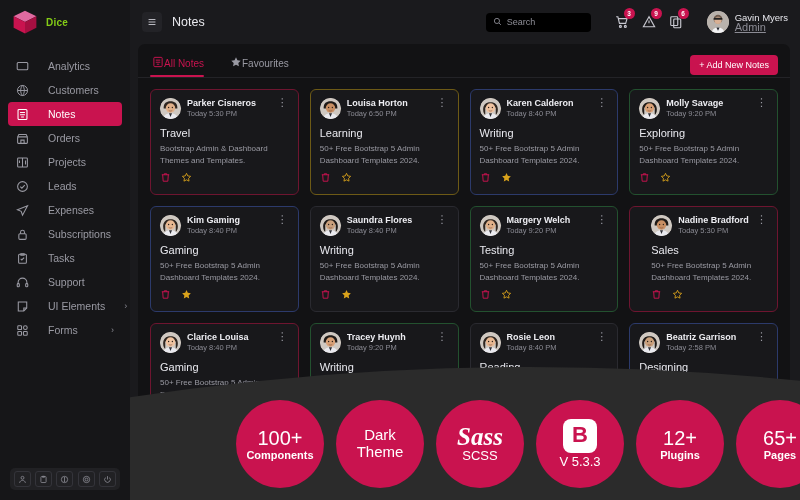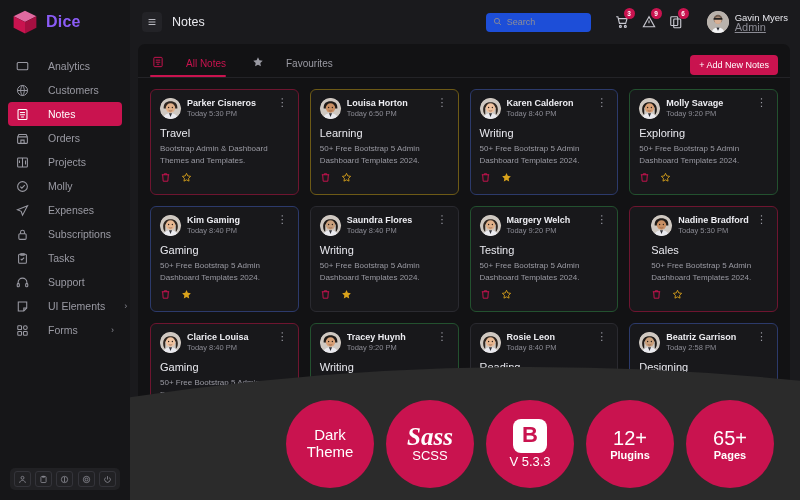--- a/index.html
+++ b/index.html
@@ -14,21 +14,21 @@
   .app { display:flex; width:800px; height:500px; position:relative; }
 
   
   .sidebar {
     width:130px; height:500px; background:#161618;
     display:flex; flex-direction:column; flex:0 0 130px;
     position:relative; z-index:3;
   }
   .brand { height:44px; display:flex; align-items:center; gap:8px; padding:0 12px; }
   .brand-logo { width:26px; height:26px; position:relative; }
-  .brand-name { font-size:16px; font-weight:bold; color:#8b5cf6; letter-spacing:.2px; }
+  .brand-name { font-size:10px; font-weight:bold; color:#84cc16; letter-spacing:.2px; }
 
   .nav { flex:1; padding:10px 8px 0 8px; overflow:hidden; }
   .nav-item {
     display:flex; align-items:center; gap:19px;
     height:24px; padding:0 8px; margin-bottom:0px;
     border-radius:4px; color:#9a9aa3; font-size:10.5px;
     cursor:pointer; position:relative;
   }
   .nav-item + .nav-item { margin-top:0; }
   .nav-item.active { background:#c9134f; color:#fff; }
@@ -51,21 +51,21 @@
           background:#1a1a1d; position:relative; }
 
   .topbar { height:44px; display:flex; align-items:center; gap:10px; padding:0 12px; background:#1a1a1d; }
   .hamburger { width:20px; height:20px; border-radius:4px; background:#232327;
     display:flex; align-items:center; justify-content:center; color:#b9b9c0; cursor:pointer;}
   .hamburger svg { width:10px; height:10px; }
   .page-title { font-size:12.5px; color:#e9e9ee; font-weight:400; }
   .topbar-spacer { flex:1; }
 
   .searchbox {
-    width:105px; height:19px; background:#1d4ed8; border-radius:4px;
+    width:105px; height:19px; background:#000000; border-radius:4px;
     display:flex; align-items:center; gap:5px; padding:0 7px;
   }
   .searchbox svg { width:9px; height:9px; color:#8b8b94; flex:0 0 9px; }
   .searchbox input {
     background:transparent; border:0; outline:0; color:#cfcfd6;
     font-size:9px; font-family:inherit; width:100%;
   }
   .searchbox input::placeholder { color:#8e8e97; }
 
   .top-icons { display:flex; align-items:center; gap:13px; margin-left:14px; }
@@ -81,21 +81,21 @@
   .uname { font-size:9.5px; color:#e6e6ec; line-height:11px; }
   .urole { font-size:11px; color:#8b8b94; line-height:9px;text-decoration:underline; }
 
   
   .content {
     flex:1; margin:0 10px 0 8px; background:#121214;
     border-radius:7px 7px 0 0; display:flex; flex-direction:column;
     overflow:hidden; position:relative;
   }
   .tabs-row { display:flex; align-items:center; padding:8px 12px 0 12px; }
-  .tab { display:flex; align-items:center; gap:22px; padding:4px 10px 7px 2px;
+  .tab { display:flex; align-items:center; gap:0; padding:4px 10px 7px 2px;
          font-size:10px; color:#9a9aa3; cursor:pointer; position:relative; margin-right:14px;}
   .tab svg { width:12px; height:12px; }
   .tab.active { color:#c9134f; }
   .tab.active::after {
     content:""; position:absolute; left:0; right:10px; bottom:0; height:2px; background:#c9134f; border-radius:2px;
   }
   .tabs-spacer { flex:1; }
   .add-btn {
     background:#c9134f; color:#fff; border:0; border-radius:4px;
     font-size:9px; font-family:inherit; padding:5px 9px; cursor:pointer; white-space:nowrap;
@@ -212,21 +212,21 @@
           </span>
         <span class="nav-label">Projects</span>
       </div>
       <div class="nav-item">
         <span class="nav-icn">
             <svg viewBox="0 0 16 16" fill="none" stroke="currentColor" stroke-width="1.3">
               <circle cx="8" cy="8" r="6"></circle>
               <path d="M5.3 8.2l1.9 1.9 3.6-3.9"></path>
             </svg>
           </span>
-        <span class="nav-label">Molly</span>
+        <span class="nav-label">Leads</span>
       </div>
       <div class="nav-item">
         <span class="nav-icn">
             <svg viewBox="0 0 16 16" fill="none" stroke="currentColor" stroke-width="1.3">
               <path d="M14.2 2.2L1.8 7.1l4.6 1.9 1.6 4.8 6.2-11.6z"></path>
             </svg>
           </span>
         <span class="nav-label">Expenses</span>
       </div>
       <div class="nav-item">
@@ -751,20 +751,24 @@
         </div>
     </div>
 
     <div class="bottom-overlay">
       <svg viewBox="0 0 800 135" preserveAspectRatio="none">
         <path d="M-60,135 L-60,42 Q400,-38 860,42 L860,135 Z" fill="#2b2b2b"></path>
       </svg>
     </div>
     <div class="circles" id="circles">
         <div class="circle">
+          <span class="c-big">100+</span>
+                    <span class="c-sm">Components</span>
+        </div>
+        <div class="circle">
           <span class="c-md">Dark</span>
                     <span class="c-md">Theme</span>
         </div>
         <div class="circle">
           <span class="sass-mark">Sass</span>
                     <span class="c-sub">SCSS</span>
         </div>
         <div class="circle">
           <span class="b-mark">B</span>
                     <span class="c-sub">V 5.3.3</span>

